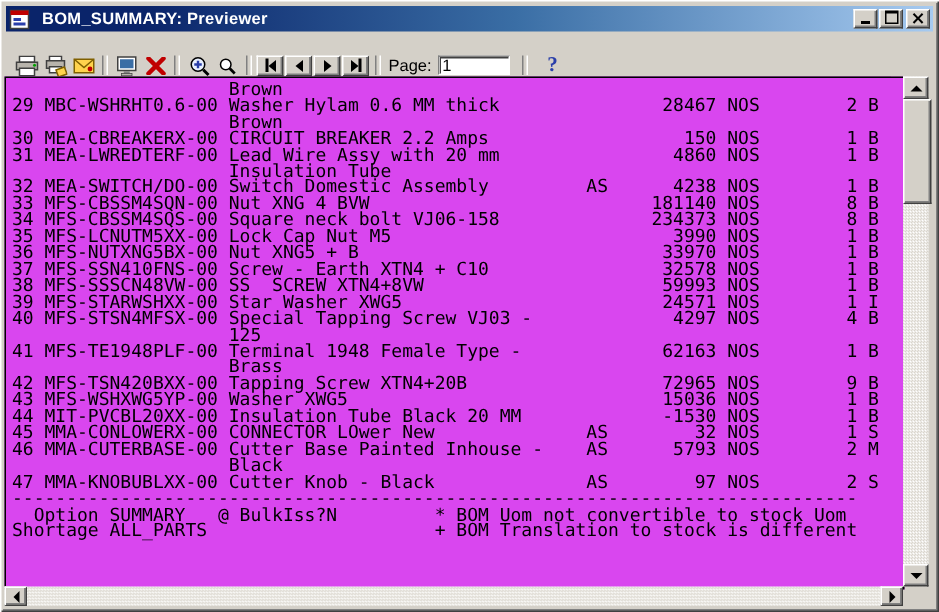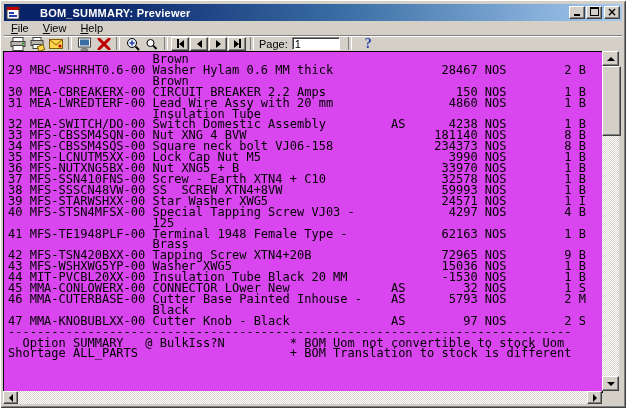--- a/index.html
+++ b/index.html
@@ -5,21 +5,21 @@
   html,body{margin:0;padding:0;}
   body{width:626px;height:408px;position:relative;background:#d4d0c8;overflow:hidden;
        font-family:"Liberation Sans",sans-serif;}
   .frame{position:absolute;inset:0;background:#d4d0c8;
        box-shadow:inset 1px 1px 0 #ffffff, inset -1px -1px 0 #404040,
                   inset 2px 2px 0 #d4d0c8, inset -2px -2px 0 #808080;}
   
   .titlebar{position:absolute;left:4px;right:4px;top:4px;height:17px;
        background:linear-gradient(90deg,#0a246a 0%,#0a246a 15%,#3a6ea5 55%,#a6caf0 100%);
        display:flex;align-items:center;padding:0 2px;}
-  .title{color:#fff;font-weight:bold;font-size:11px;margin-left:20px;flex:1;
+  .title{color:#fff;font-weight:bold;font-size:11px;margin-left:8px;flex:1;
        letter-spacing:.2px;white-space:nowrap;overflow:hidden;}
   .winbtns{display:flex;align-items:center;gap:0;}
   .wbtn{width:16px;height:13px;margin-left:1px;background:#d4d0c8;padding:0;
        border:1px solid;border-color:#fff #404040 #404040 #fff;
        box-shadow:inset -1px -1px 0 #808080;display:flex;align-items:flex-end;justify-content:center;cursor:default;}
   .glyph-min{width:6px;height:2px;background:#000;margin-bottom:2px;}
   .glyph-max{width:7px;height:6px;border:1px solid #000;border-top-width:2px;margin-bottom:2px;}
   .glyph-x{font:bold 12px/9px "DejaVu Sans",sans-serif;color:#000;margin-bottom:1px;}
   
   .menubar{position:absolute;left:4px;right:4px;top:21px;height:14px;
@@ -91,25 +91,20 @@
         </button>
       <button class="wbtn">
           <span class="glyph-max"></span>
         </button>
       <button class="wbtn" style="margin-left:2px;align-items:center;">
           <span class="glyph-x">×</span>
         </button>
     </span>
   </div>
 
-  <div class="menubar">
-    <span class="menu-item">File</span>
-    <span class="menu-item">View</span>
-    <span class="menu-item">Help</span>
-  </div>
 
   <div class="toolbar">
     <button class="tbtn">
       <svg width="16" height="14" viewBox="0 0 16 14">
         <rect x="3" y="0.5" width="10" height="4" fill="#fff" stroke="#404040" stroke-width="1"></rect>
         <rect x="1" y="4.5" width="14" height="5" fill="#b8b4ac" stroke="#404040" stroke-width="1"></rect>
         <rect x="3" y="8.5" width="10" height="5" fill="#fff" stroke="#404040" stroke-width="1"></rect>
         <circle cx="13" cy="6.5" r="1" fill="#00a000"></circle>
       </svg>
     </button>

